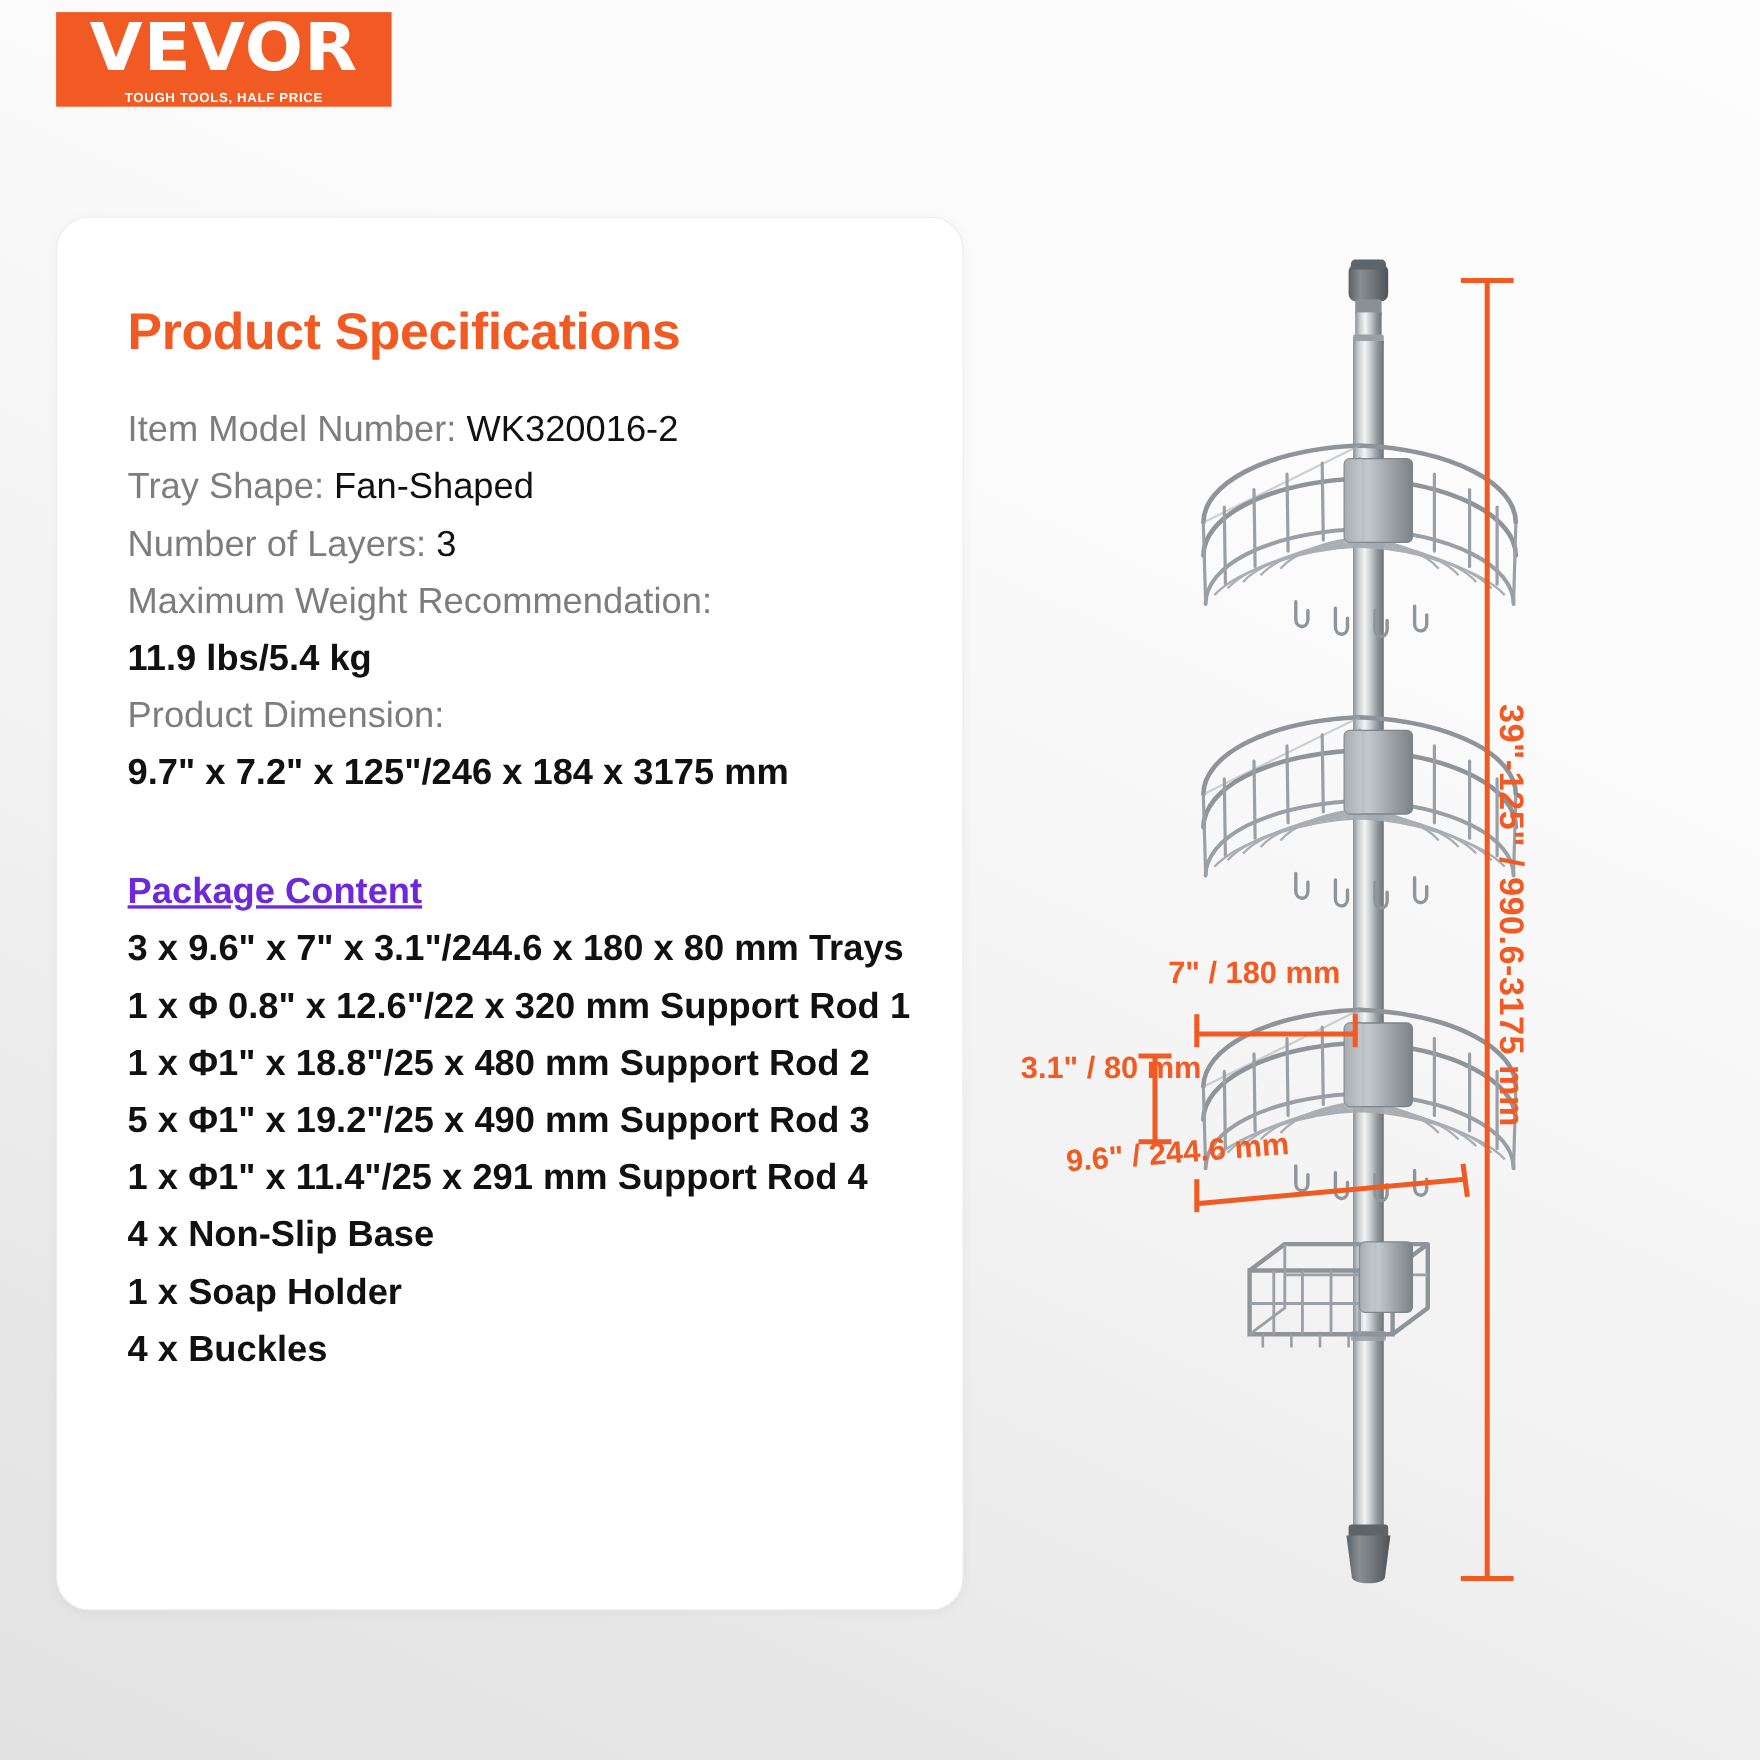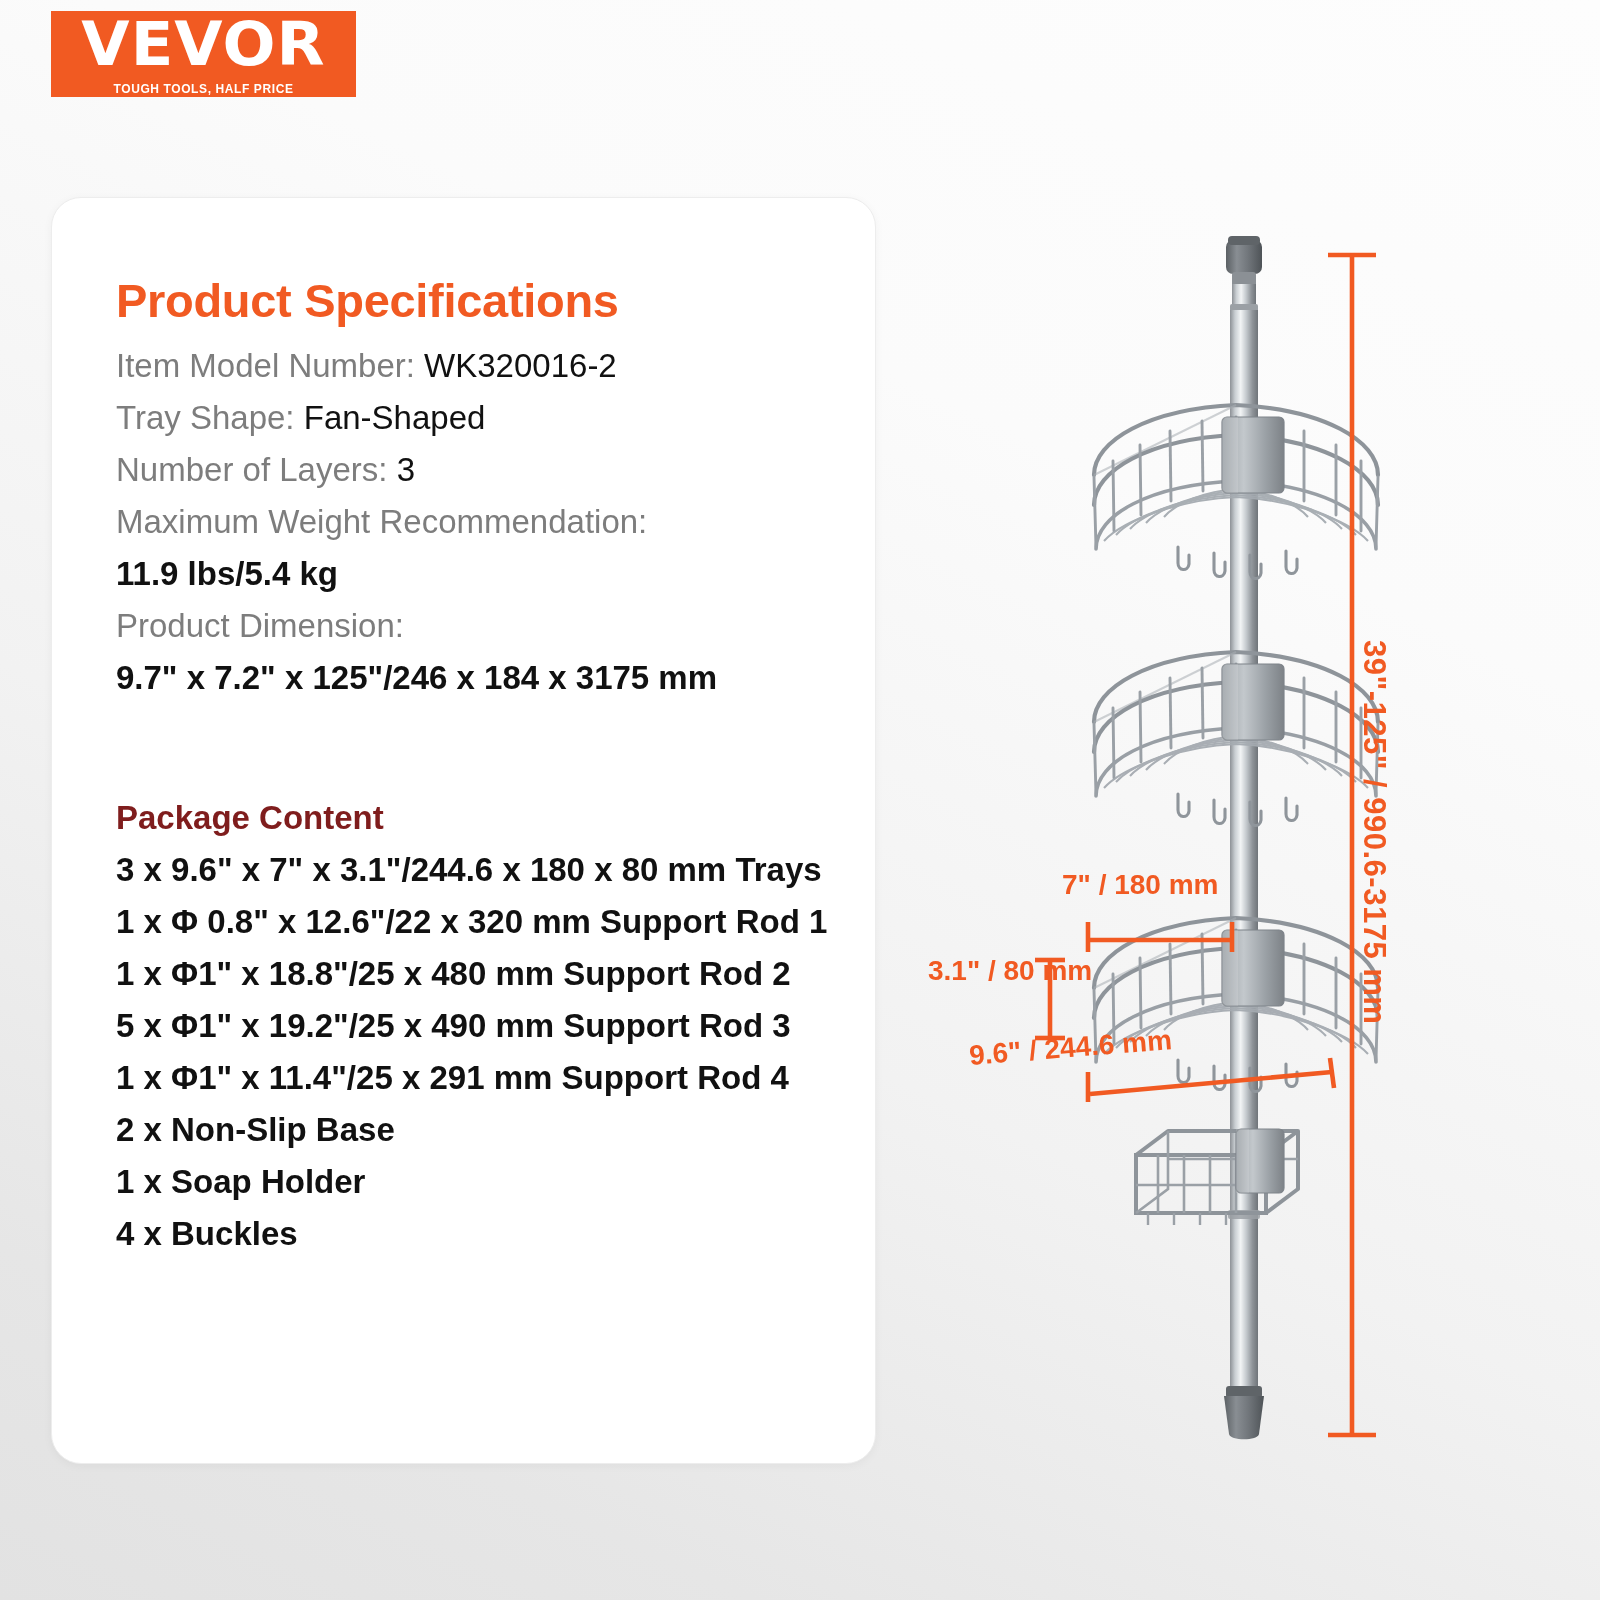--- a/index.html
+++ b/index.html
@@ -38,35 +38,35 @@
     background:#fff; border-radius:30px;
     border:1px solid #ededed;
     box-shadow:0 2px 10px rgba(0,0,0,0.045);
   }
 
   .card-inner{ position:absolute; left:64px; top:79px; right:26px; }
 
   .spec-title{
     color:var(--brand,#F15A22);
     font-size:47px; font-weight:bold; line-height:1;
-    margin:0 0 16px 0; letter-spacing:-0.3px;
+    margin:0 0 40px 0; letter-spacing:-0.3px;
   }
 
   .spec-line{
     font-size:33px; line-height:52px;
     color:#7d7d7d; white-space:nowrap;
   }
   .spec-line b{ color:#111; font-weight:normal; }
   .spec-strong{
     font-size:33px; line-height:52px; color:#111; font-weight:bold; white-space:nowrap;
   }
 
   .pkg-title{
-    font-size:33px; line-height:52px; color:#7f1d1d; font-weight:bold;
-    margin-top:88px; white-space:nowrap;
+    font-size:33px; line-height:52px; color:#6d28d9; font-weight:bold;
+    margin-top:56px; white-space:nowrap;text-decoration:underline;
   }
   .pkg-line{
     font-size:33px; line-height:52px; color:#111; font-weight:bold; white-space:nowrap;
   }
 
   
   #product{ position:absolute; left:880px; top:210px; width:560px; height:1300px; }
   #product svg{ display:block; }
 
   
@@ -117,21 +117,21 @@
       <div class="spec-line">Product Dimension:</div>
       <div class="spec-strong">9.7" x 7.2" x 125"/246 x 184 x 3175 mm</div>
 
       <div class="pkg-title">Package Content</div>
 
       <div class="pkg-line">3 x 9.6" x 7" x 3.1"/244.6 x 180 x 80 mm Trays</div>
       <div class="pkg-line">1 x Φ 0.8" x 12.6"/22 x 320 mm Support Rod 1</div>
       <div class="pkg-line">1 x Φ1" x 18.8"/25 x 480 mm Support Rod 2</div>
       <div class="pkg-line">5 x Φ1" x 19.2"/25 x 490 mm Support Rod 3</div>
       <div class="pkg-line">1 x Φ1" x 11.4"/25 x 291 mm Support Rod 4</div>
-      <div class="pkg-line">2 x Non-Slip Base</div>
+      <div class="pkg-line">4 x Non-Slip Base</div>
       <div class="pkg-line">1 x Soap Holder</div>
       <div class="pkg-line">4 x Buckles</div>
 
     </div>
   </div>
 
   <div id="product">
     <svg width="560" height="1300" viewBox="0 0 560 1300" xmlns="http://www.w3.org/2000/svg">
       <defs>
         <linearGradient id="poleGrad" x1="0" y1="0" x2="1" y2="0">

